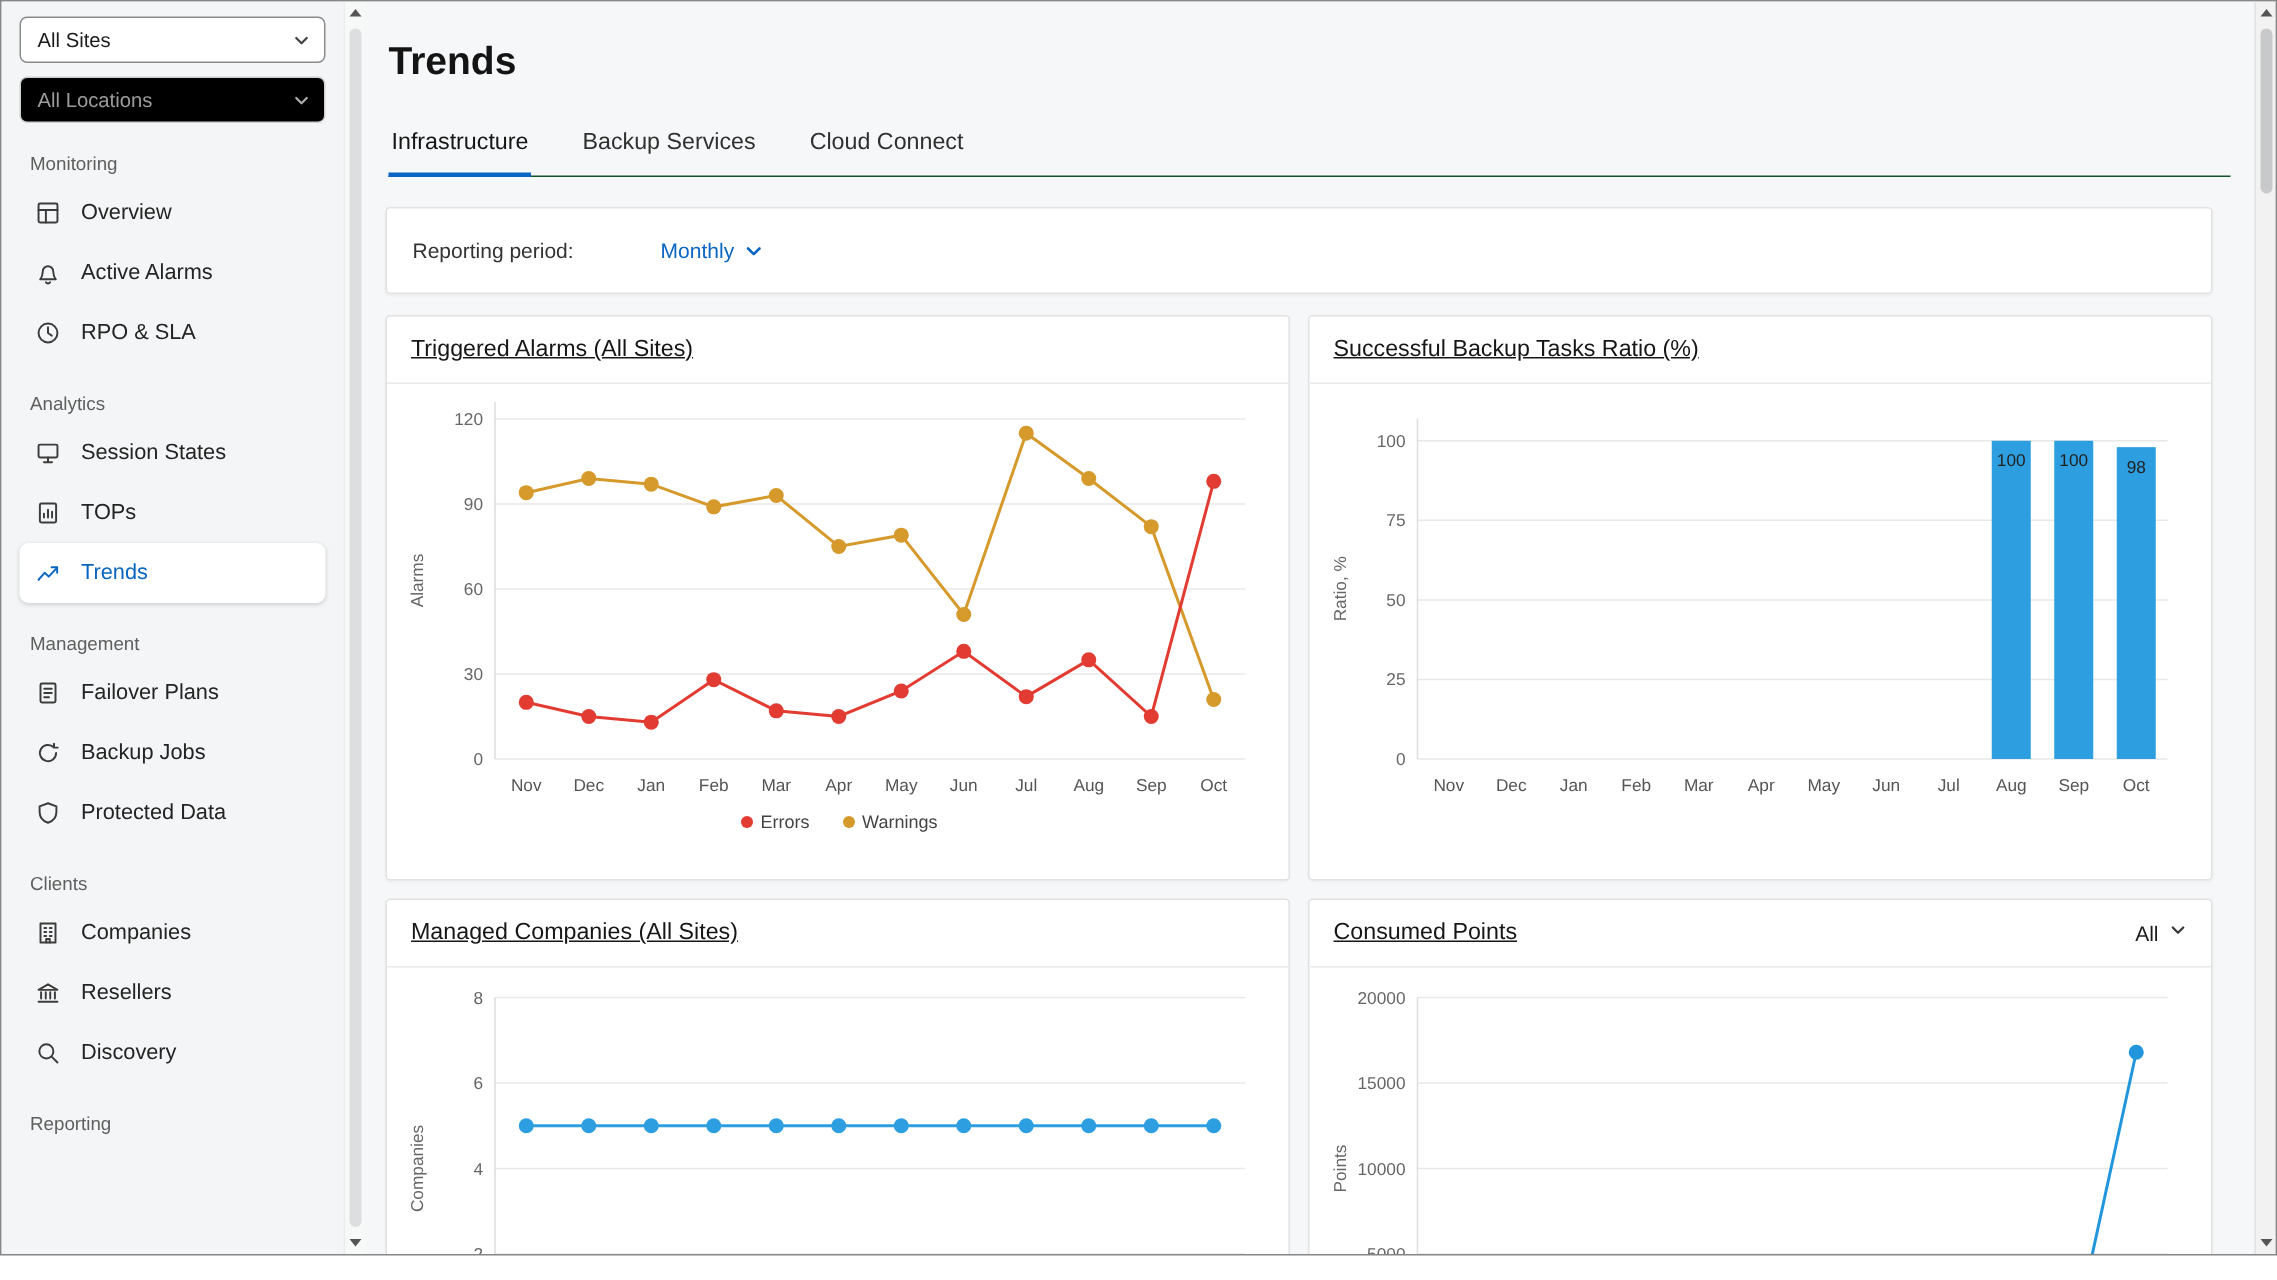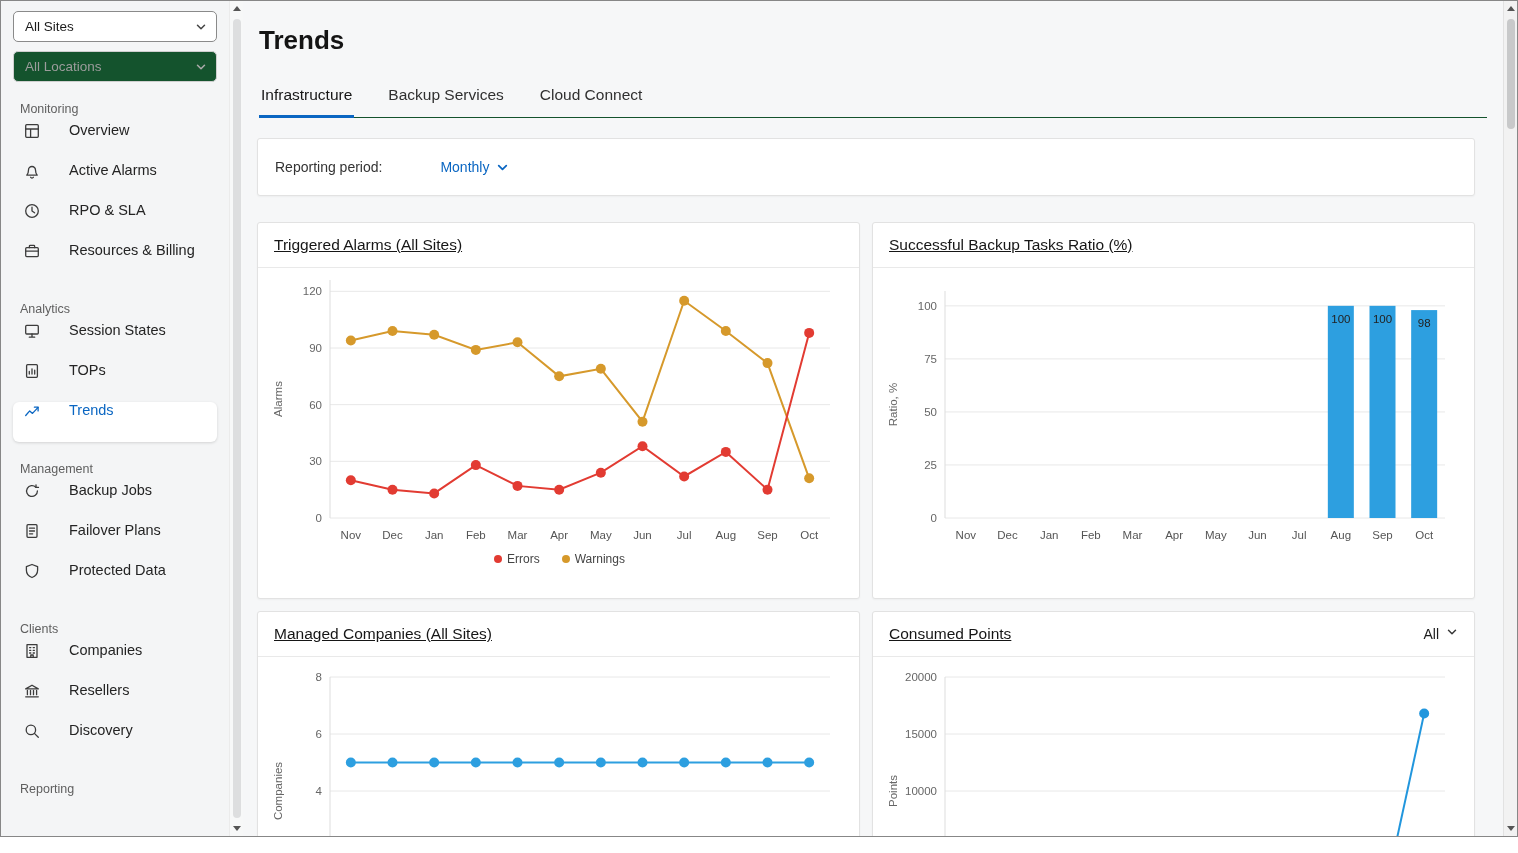--- a/index.html
+++ b/index.html
@@ -8,25 +8,25 @@
 
   .window { position:relative; width:1518px; height:837px; border:1px solid #878787;
             display:flex; overflow:hidden; background:#f5f6f7; }
 
   
   .sidebar { width:228px; flex:none; background:#f4f5f6; padding:10px 12px 0 12px; overflow:hidden; }
   .select { display:flex; align-items:center; justify-content:space-between; height:31px;
             border:1px solid #8a8a8a; border-radius:5px; background:#fff; padding:0 9px 0 11px;
             font-size:13.5px; color:#1b1b1b; margin-bottom:9px; cursor:pointer; }
   .select .chev { display:flex; color:#444; }
-  .select.disabled { color:#9c9c9c; border-color:#cfcfcf; background:#14532d; }
+  .select.disabled { color:#9c9c9c; border-color:#cfcfcf; background:#000000; }
   .select.disabled .chev { color:#ababab; }
 
   .section-title { font-size:12.5px; color:#5f5f5f; margin:20px 0 6px 7px; }
-  .nav-item { display:flex; align-items:flex-start; gap:28px; height:40px; padding:0 10px;
+  .nav-item { display:flex; align-items:center; gap:13px; height:40px; padding:0 10px;
               border-radius:6px; font-size:14.5px; color:#242424; cursor:pointer; }
   .nav-icon { width:18px; height:18px; color:#3c3c3c; display:flex; flex:none; }
   .nav-icon svg { width:18px; height:18px; }
   .nav-item.selected { background:#fff; color:#0a66c2; box-shadow:0 1px 3px rgba(0,0,0,.14); }
   .nav-item.selected .nav-icon { color:#0a66c2; }
 
   
   .vscroll { width:14px; flex:none; position:relative; background:#f7f8f8; border-left:1px solid #ebebeb; }
   .vscroll.right { background:#f2f2f2; border-left:1px solid #e2e2e2; }
   .tri-up, .tri-down { position:absolute; left:50%; transform:translateX(-50%); width:0; height:0;
@@ -39,21 +39,21 @@
 
   
   main { flex:1; min-width:0; display:flex; flex-direction:column; background:#f6f7f8; }
   .page-header { padding:24px 16px 0 16px; }
   h1 { font-size:26px; font-weight:600; color:#141414; }
   .tabs { display:flex; gap:32px; margin-top:24px; border-bottom:1px solid #14532d; }
   .tab { font-size:15.5px; color:#303030; padding:6px 2px 13px 2px; cursor:pointer; position:relative; }
   .tab.active { color:#161616; }
   .tab.active::after { content:""; position:absolute; left:0; right:0; bottom:-1px; height:3px; background:#0a66c2; }
 
-  .content { flex:1; padding:20px 28px 0 14px; display:flex; flex-direction:column; gap:26px; overflow:hidden; }
+  .content { flex:1; padding:20px 28px 0 14px; display:flex; flex-direction:column; gap:14px; overflow:hidden; }
   .card { background:#fff; border:1px solid #e2e2e2; border-radius:3px; box-shadow:0 1px 2px rgba(0,0,0,.04); }
   .period-card { display:flex; align-items:center; gap:20px; height:58px; padding:0 17px; flex:none; }
   .period-label { font-size:14px; color:#333; }
   .period-value { display:flex; align-items:center; gap:7px; color:#0a66c2; font-size:14px; cursor:pointer;margin-left:38px; }
   .period-value .chev { display:flex; }
 
   .charts-grid { display:grid; grid-template-columns:1fr 1fr; gap:12px; }
   .chart-card { overflow:hidden; }
   .chart-card.row1 { height:377px; }
   .chart-card.row2 { height:430px; }
@@ -111,29 +111,20 @@
         </div>
         <div class="nav-item">
           <span class="nav-icon">
             <svg viewBox="0 0 18 18" fill="none" stroke="currentColor" stroke-width="1.3" stroke-linecap="round" stroke-linejoin="round">
               <circle cx="9" cy="9" r="6.3"></circle>
               <path d="M9 5.2V9l2.6 1.8"></path>
             </svg>
           </span>
           <span class="nav-label">RPO &amp; SLA</span>
         </div>
-        <div class="nav-item">
-          <span class="nav-icon">
-            <svg viewBox="0 0 18 18" fill="none" stroke="currentColor" stroke-width="1.3" stroke-linecap="round" stroke-linejoin="round">
-              <rect x="2.7" y="5.7" width="12.6" height="8.9" rx="1"></rect>
-              <path d="M6.4 5.7V4.1a.8.8 0 0 1 .8-.8h3.6a.8.8 0 0 1 .8.8v1.6M2.7 9.2h12.6"></path>
-            </svg>
-          </span>
-          <span class="nav-label">Resources &amp; Billing</span>
-        </div>
         <div class="section-title">Analytics</div>
         <div class="nav-item">
           <span class="nav-icon">
             <svg viewBox="0 0 18 18" fill="none" stroke="currentColor" stroke-width="1.3" stroke-linecap="round" stroke-linejoin="round">
               <rect x="2.7" y="3.4" width="12.6" height="8.6" rx="1"></rect>
               <path d="M6.3 15.2h5.4M9 12v3.2"></path>
             </svg>
           </span>
           <span class="nav-label">Session States</span>
         </div>
@@ -152,34 +143,34 @@
               <path d="M2.7 13.5l4-4.6 2.8 2.5 5.6-6"></path>
               <path d="M11.4 5.2h3.7v3.7"></path>
             </svg>
           </span>
           <span class="nav-label">Trends</span>
         </div>
         <div class="section-title">Management</div>
         <div class="nav-item">
           <span class="nav-icon">
             <svg viewBox="0 0 18 18" fill="none" stroke="currentColor" stroke-width="1.3" stroke-linecap="round" stroke-linejoin="round">
+              <rect x="4" y="2.7" width="10" height="12.6" rx="1"></rect>
+              <path d="M6.5 6.2h5M6.5 9h5M6.5 11.8h3.2"></path>
+            </svg>
+          </span>
+          <span class="nav-label">Failover Plans</span>
+        </div>
+        <div class="nav-item">
+          <span class="nav-icon">
+            <svg viewBox="0 0 18 18" fill="none" stroke="currentColor" stroke-width="1.3" stroke-linecap="round" stroke-linejoin="round">
               <path d="M14.4 9a5.4 5.4 0 1 1-1.6-3.8"></path>
               <path d="M13 2.8v2.6h2.5"></path>
             </svg>
           </span>
           <span class="nav-label">Backup Jobs</span>
-        </div>
-        <div class="nav-item">
-          <span class="nav-icon">
-            <svg viewBox="0 0 18 18" fill="none" stroke="currentColor" stroke-width="1.3" stroke-linecap="round" stroke-linejoin="round">
-              <rect x="4" y="2.7" width="10" height="12.6" rx="1"></rect>
-              <path d="M6.5 6.2h5M6.5 9h5M6.5 11.8h3.2"></path>
-            </svg>
-          </span>
-          <span class="nav-label">Failover Plans</span>
         </div>
         <div class="nav-item">
           <span class="nav-icon">
             <svg viewBox="0 0 18 18" fill="none" stroke="currentColor" stroke-width="1.3" stroke-linecap="round" stroke-linejoin="round">
               <path d="M9 2.5l5.6 2.1v3.7c0 3.8-2.3 6.1-5.6 7.2-3.3-1.1-5.6-3.4-5.6-7.2V4.6z"></path>
             </svg>
           </span>
           <span class="nav-label">Protected Data</span>
         </div>
         <div class="section-title">Clients</div>

